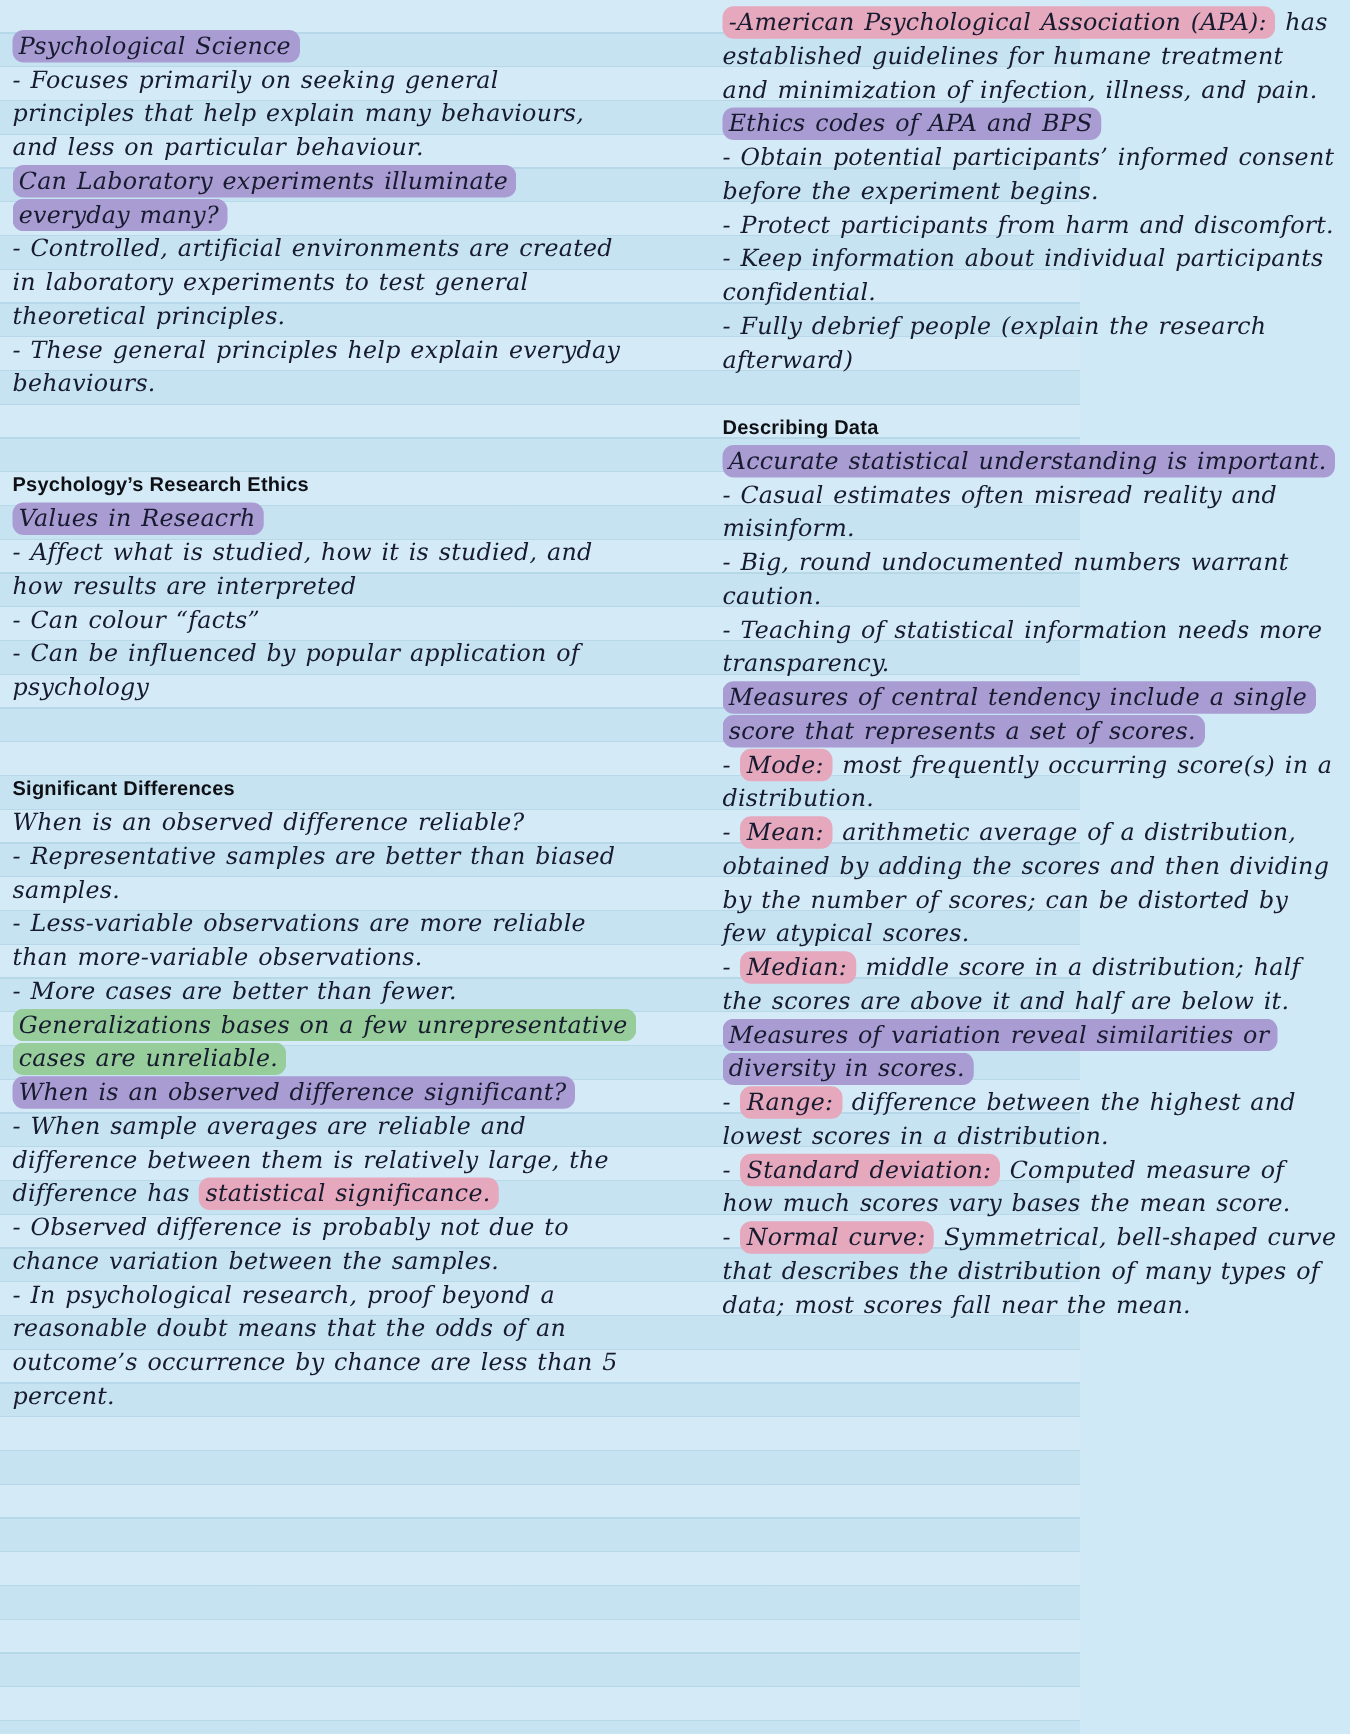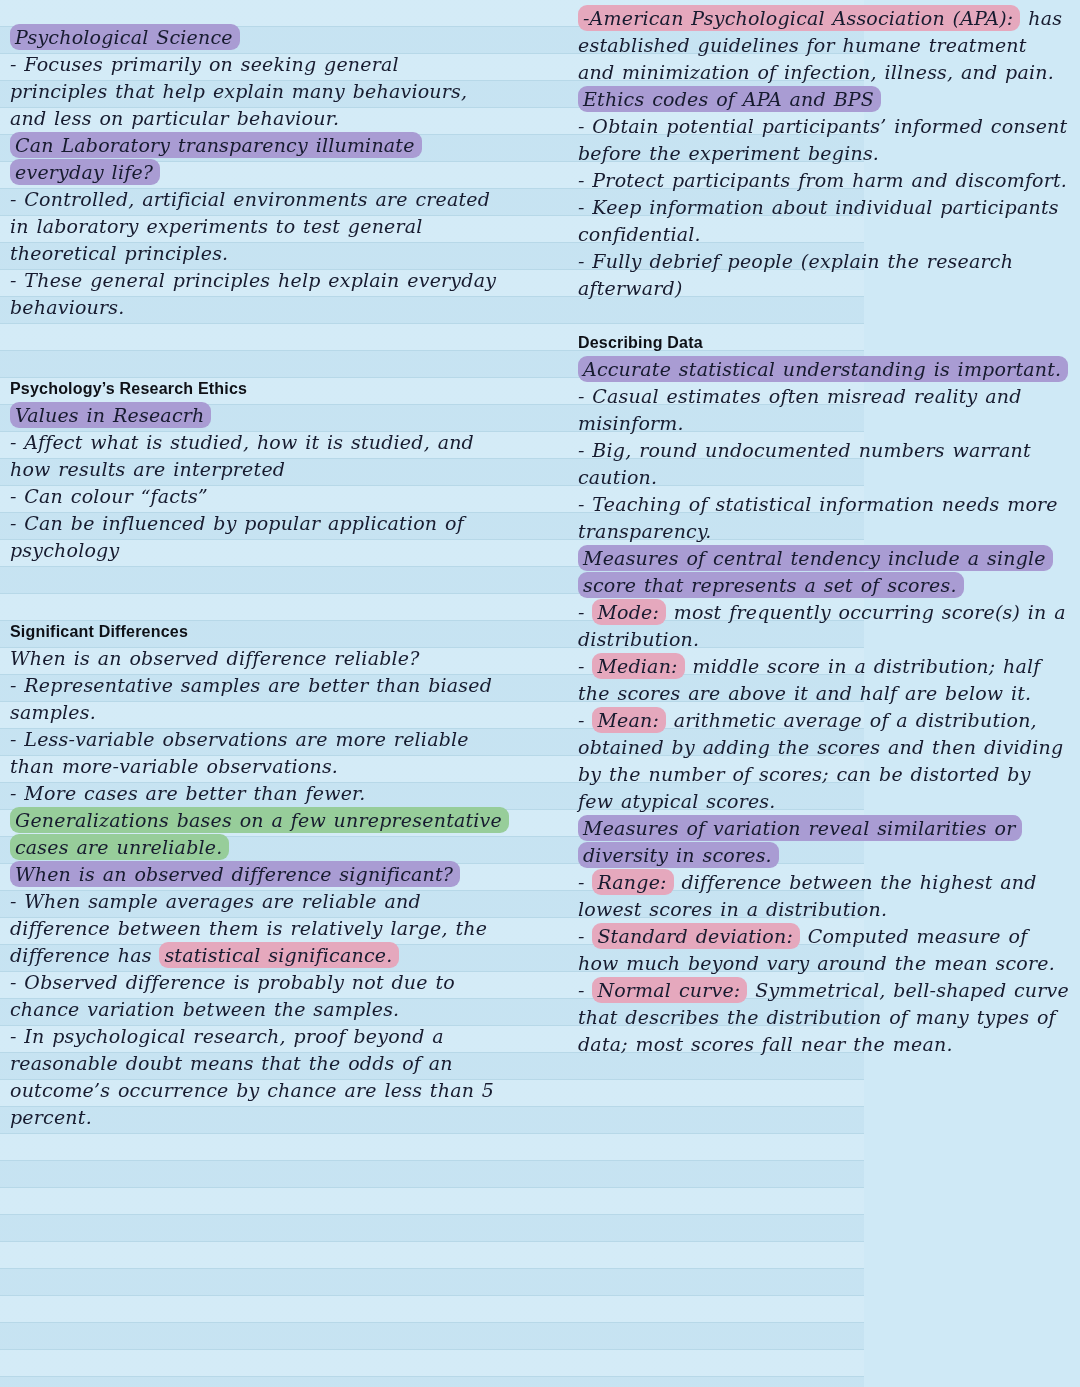--- a/index.html
+++ b/index.html
@@ -67,21 +67,21 @@
   .hl-green{background:var(--hl-green);font-style:italic;}
   .gap{width:100%;}
 </style>
 </head>
 <body>
 
 <div class="page">
   <div class="col col-left" id="col-0">
       <p class="para"><span class="hl hl-purple">Psychological Science</span></p>
       <p class="para"><span>- Focuses primarily on seeking general principles that help explain many behaviours, and less on particular behaviour.</span></p>
-      <p class="para"><span class="hl hl-purple">Can Laboratory transparency illuminate everyday life?</span></p>
+      <p class="para"><span class="hl hl-purple">Can Laboratory experiments illuminate everyday many?</span></p>
       <p class="para"><span>- Controlled, artificial environments are created in laboratory experiments to test general theoretical principles.</span></p>
       <p class="para"><span>- These general principles help explain everyday behaviours.</span></p>
       <div class="gap" style="height: 54px;"></div>
       <div class="title">Psychology’s Research Ethics</div>
       <p class="para"><span class="hl hl-purple">Values in Reseacrh</span></p>
       <p class="para"><span>- Affect what is studied, how it is studied, and how results are interpreted</span></p>
       <p class="para"><span>- Can colour “facts”</span></p>
       <p class="para"><span>- Can be influenced by popular application of psychology</span></p>
       <div class="gap" style="height: 54px;"></div>
       <div class="title">Significant Differences</div>
@@ -103,20 +103,20 @@
       <p class="para"><span>- Keep information about individual participants confidential.</span></p>
       <p class="para"><span>- Fully debrief people (explain the research afterward)</span></p>
       <div class="gap" style="height: 27px;"></div>
       <div class="title">Describing Data</div>
       <p class="para"><span class="hl hl-purple">Accurate statistical understanding is important.</span></p>
       <p class="para"><span>- Casual estimates often misread reality and misinform.</span></p>
       <p class="para"><span>- Big, round undocumented numbers warrant caution.</span></p>
       <p class="para"><span>- Teaching of statistical information needs more transparency.</span></p>
       <p class="para"><span class="hl hl-purple">Measures of central tendency include a single score that represents a set of scores.</span></p>
       <p class="para"><span>- </span><span class="hl hl-pink">Mode:</span><span> most frequently occurring score(s) in a distribution.</span></p>
+      <p class="para"><span>- </span><span class="hl hl-pink">Mean:</span><span> arithmetic average of a distribution, obtained by adding the scores and then dividing by the number of scores; can be distorted by few atypical scores.</span></p>
       <p class="para"><span>- </span><span class="hl hl-pink">Median:</span><span> middle score in a distribution; half the scores are above it and half are below it.</span></p>
-      <p class="para"><span>- </span><span class="hl hl-pink">Mean:</span><span> arithmetic average of a distribution, obtained by adding the scores and then dividing by the number of scores; can be distorted by few atypical scores.</span></p>
       <p class="para"><span class="hl hl-purple">Measures of variation reveal similarities or diversity in scores.</span></p>
       <p class="para"><span>- </span><span class="hl hl-pink">Range:</span><span> difference between the highest and lowest scores in a distribution.</span></p>
-      <p class="para"><span>- </span><span class="hl hl-pink">Standard deviation:</span><span> Computed measure of how much beyond vary around the mean score.</span></p>
+      <p class="para"><span>- </span><span class="hl hl-pink">Standard deviation:</span><span> Computed measure of how much scores vary bases the mean score.</span></p>
       <p class="para"><span>- </span><span class="hl hl-pink">Normal curve:</span><span> Symmetrical, bell-shaped curve that describes the distribution of many types of data; most scores fall near the mean.</span></p>
     </div>
 </div>
 
 </body></html>

